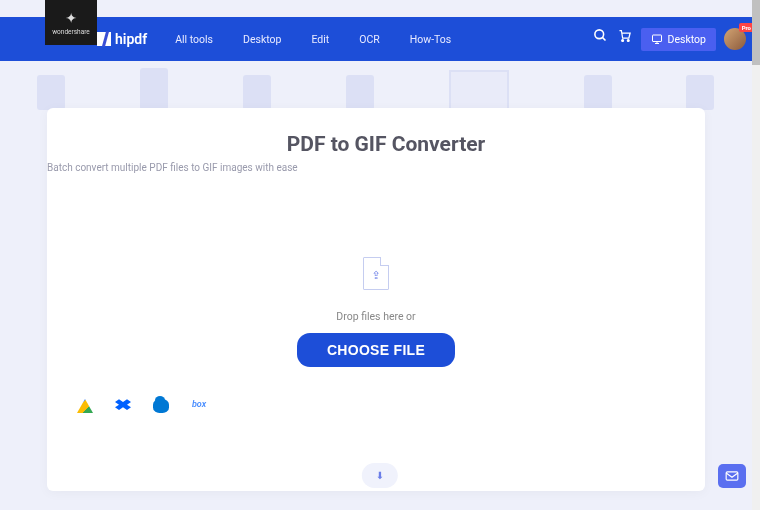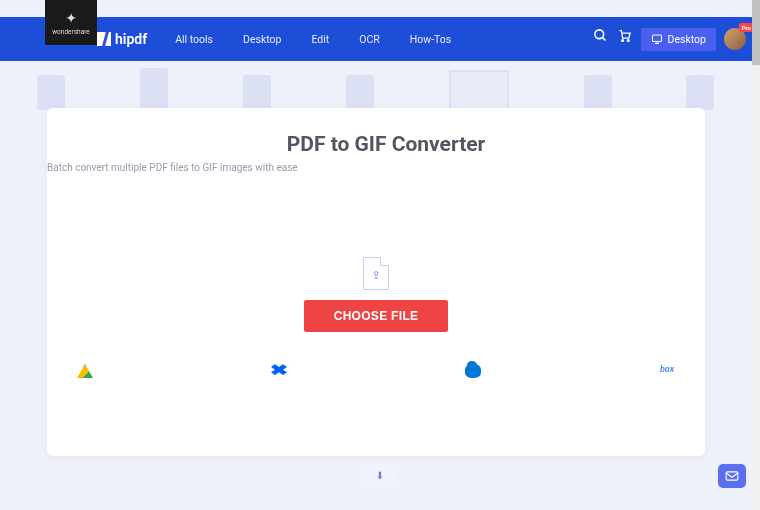--- a/index.html
+++ b/index.html
@@ -33,23 +33,23 @@
     .main-card { position: absolute; top: 108px; left: 47px; right: 55px; background: #fff; border-radius: 6px; padding: 24px 0 38px; box-shadow: 0 2px 12px rgba(0,0,0,0.04); }
     .title { text-align: center; color: #555562; font-size: 21px; font-weight: 700; margin-left: 20px; }
     .subtitle { color: #999aac; font-size: 10px; margin-top: 6px; }
     
     .drop-zone { margin: 36px 30px 0; padding: 48px 0 40px; text-align: center; }
     .file-icon { width: 26px; height: 33px; border: 1.5px solid #c5cdf0; margin: 0 auto; position: relative; border-radius: 1px; }
     .file-icon::before { content: ""; position: absolute; top: -1px; right: -1px; width: 8px; height: 8px; background: #fff; border-left: 1.5px solid #c5cdf0; border-bottom: 1.5px solid #c5cdf0; }
     .upload-arrow { position: absolute; bottom: 7px; left: 50%; transform: translateX(-50%); color: #6b7ee8; font-size: 11px; }
     
     .drop-text { color: #888; font-size: 10.5px; margin-top: 20px; }
-    .choose-btn { background: #ef4444; color: #fff; border: none; padding: 9px 30px; font-size: 12px; font-weight: 600; border-radius: 2px; margin-top: 10px; cursor: pointer; letter-spacing: 0.3px; }
+    .choose-btn { background: #1d4ed8; color: #fff; border: none; padding: 9px 30px; font-size: 14px; font-weight: 600; border-radius: 13px; margin-top: 10px; cursor: pointer; letter-spacing: 0.3px; }
     
-    .cloud-icons { display: flex; justify-content: space-between; gap: 22px; margin-top: 32px; }
+    .cloud-icons { display: flex; justify-content: flex-start; gap: 22px; margin-top: 32px; }
     .cloud-icon { width: 16px; height: 14px; cursor: pointer; }
     .gdrive { background: linear-gradient(135deg, #4285f4 33%, #fbbc04 33% 66%, #34a853 66%); clip-path: polygon(50% 0%, 100% 100%, 0% 100%); }
     .dropbox { color: #0061ff; font-size: 14px; }
     .onedrive { background: #0078d4; border-radius: 40% 40% 40% 40%; position: relative; }
     .onedrive::before { content: ""; position: absolute; width: 10px; height: 8px; background: #0078d4; border-radius: 50%; top: -3px; left: 2px; }
     .box-text { color: #4a8eff; font-size: 9px; font-weight: 600; font-style: italic; }
     
     .offline-bar { position: absolute; bottom: 22px; left: 50%; transform: translateX(-50%); background: #f0f2fc; padding: 7px 14px; border-radius: 14px; font-size: 9.5px; color: #666; cursor: pointer; display: flex; align-items: center; gap: 6px; }
     .offline-bar .dl-icon { color: #6b7ee8; font-size: 10px; }
     
@@ -120,20 +120,21 @@
 </div>
 
 <div class="main-card">
   <h1 class="title">PDF to GIF Converter</h1>
   <p class="subtitle">Batch convert multiple PDF files to GIF images with ease</p>
 
   <div class="drop-zone">
     <div class="file-icon">
       <span class="upload-arrow">⇪</span>
     </div>
+    <p class="drop-text">Drop files here or</p>
     <button class="choose-btn">CHOOSE FILE</button>
     
     <div class="cloud-icons">
       <div class="cloud-icon gdrive"></div>
       <div class="cloud-icon dropbox">
         <svg width="16" height="14" viewBox="0 0 24 20" fill="#0061ff">
             <path d="M6 0L0 4l6 4-6 4 6 4 6-4 6 4 6-4-6-4 6-4-6-4-6 4z"></path>
           </svg>
       </div>
       <div class="cloud-icon onedrive"></div>

